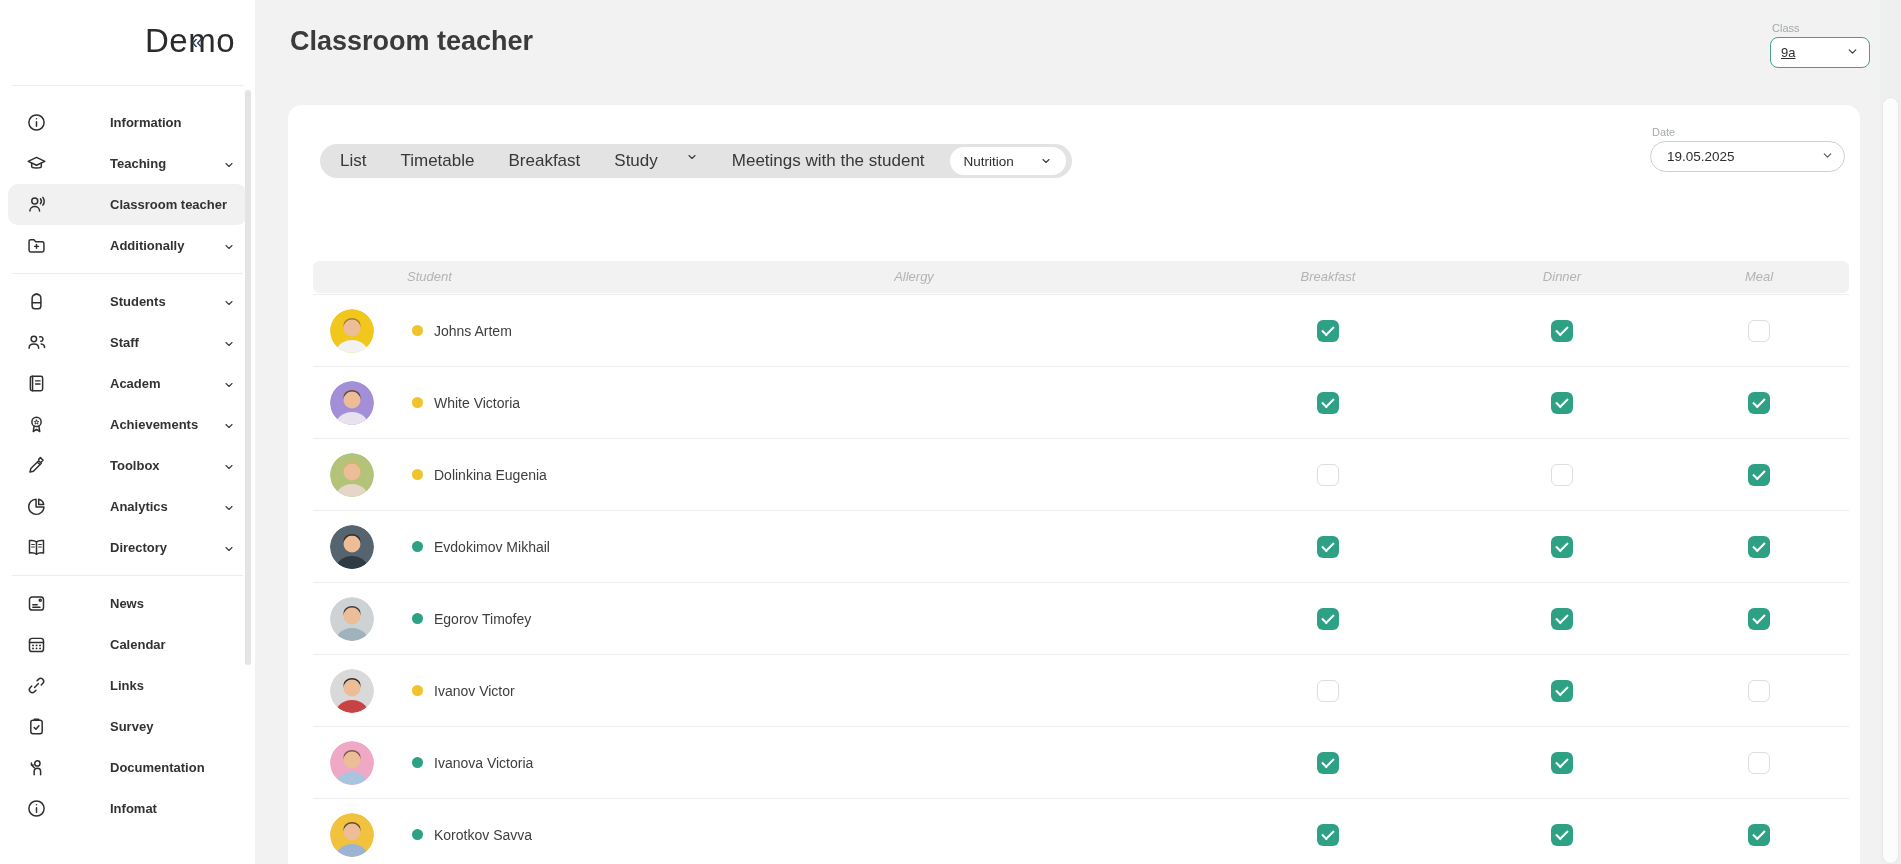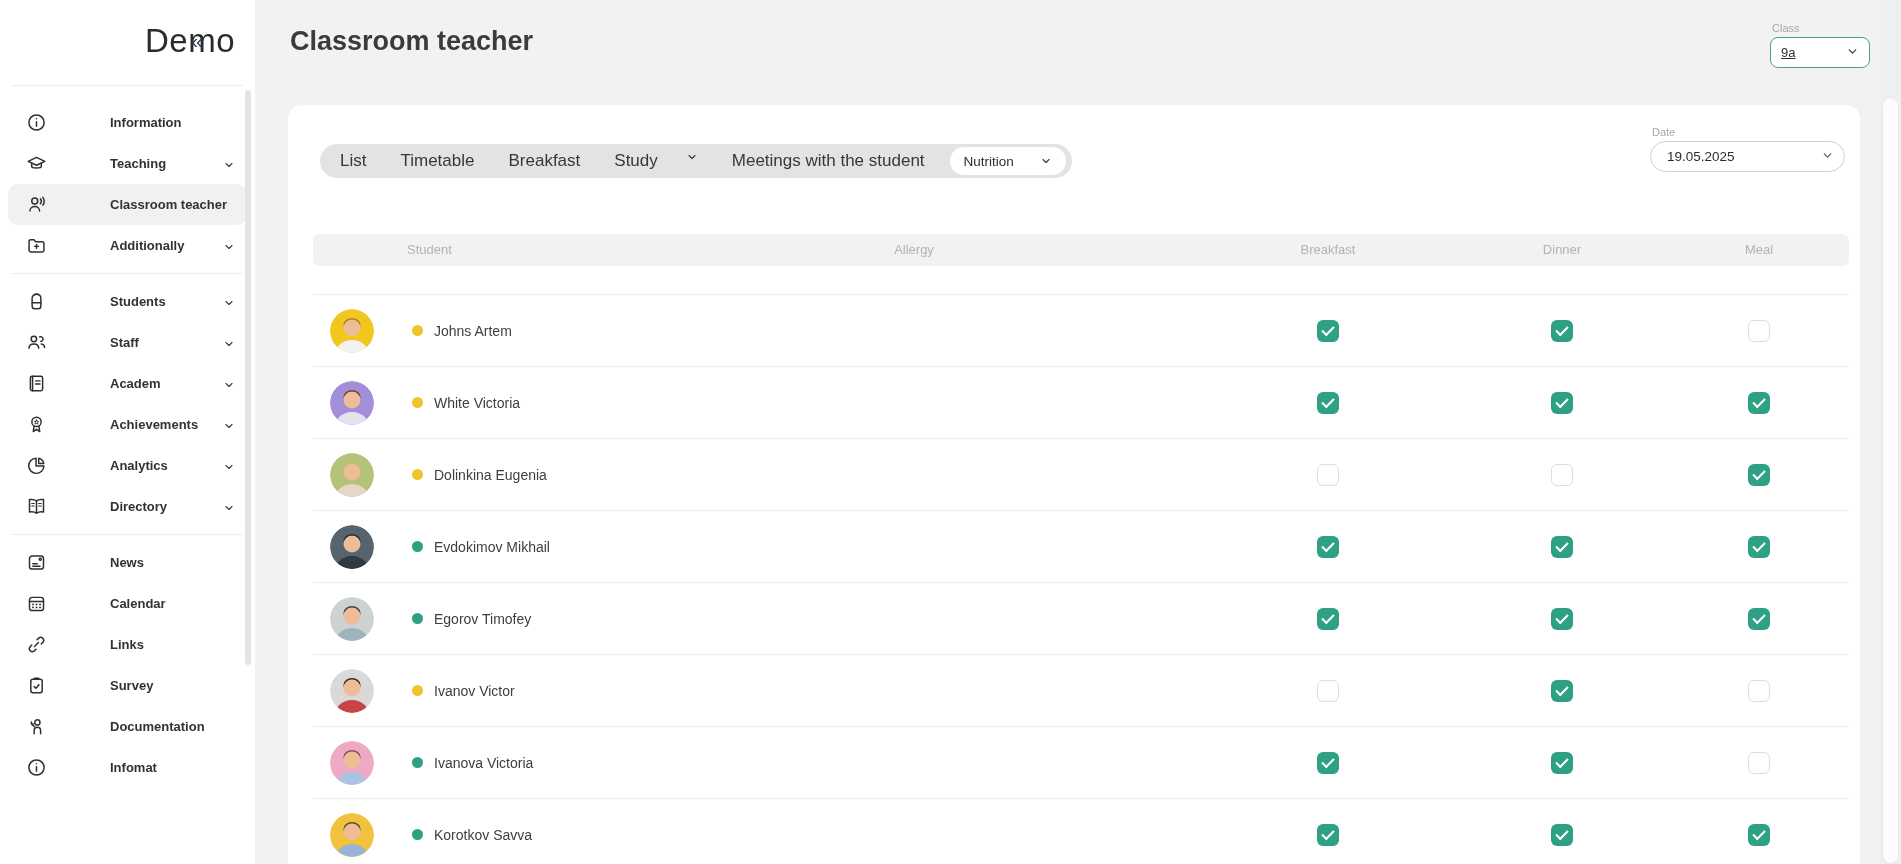--- a/index.html
+++ b/index.html
@@ -79,22 +79,22 @@
   
   .date-field { position:absolute; left:1362px; top:21px; width:195px; }
   .date-box {
     margin-top:3px; width:195px; height:31px; background:#fff;
     border:1px solid #cfcfcf; border-radius:16px;
     display:flex; align-items:center; justify-content:space-between;
     padding:0 10px 0 16px; font-size:13.5px; color:#2e2e2e; cursor:pointer;
   }
   
   .thead {
-    position:absolute; left:25px; top:129px; width:1536px; height:32px;
-    background:#f2f2f2; border-radius:6px; font-size:13px; color:#b3b3b3;
+    position:absolute; left:25px; top:156px; width:1536px; height:32px;
+    background:#f2f2f2; border-radius:6px; font-size:13px; color:#b3b3b3;font-style:italic;
   }
   .thead span { position:absolute; top:8px; }
   .th-student { left:94px; }
   .th-allergy { left:601px; transform:translateX(-50%); }
   .th-breakfast { left:1015px; transform:translateX(-50%); }
   .th-dinner { left:1249px; transform:translateX(-50%); }
   .th-meal { left:1446px; transform:translateX(-50%); }
   .rows { position:absolute; left:25px; top:189px; width:1536px; }
   .row { height:72px; border-top:1px solid #ededed; position:relative; }
   .avatar { position:absolute; left:17px; top:14px; width:44px; height:44px; border-radius:50%; overflow:hidden; }
@@ -225,20 +225,32 @@
         </div>
         <div class="nav-item">
           <span class="nicon">
             <svg viewBox="0 0 24 24" fill="none" stroke="#2f2f2f" stroke-width="1.7" stroke-linecap="round" stroke-linejoin="round">
               <circle cx="12" cy="9" r="5.3"></circle>
               <path d="M9.3 13.7 8.3 20l3.7-2.3L15.7 20l-1-6.3"></path>
               <path d="M12 6.8l.8 1.6 1.7.2-1.2 1.2.3 1.7-1.6-.8-1.6.8.3-1.7-1.2-1.2 1.7-.2z" stroke-width="1.1"></path>
             </svg>
           </span>
           <span class="nlabel">Achievements</span>
+          <span class="nchev"><svg width="12" height="12" viewBox="0 0 24 24">
+              <polyline points="6,9 12,15 18,9" fill="none" stroke="#3a3a3a" stroke-width="2.2" stroke-linecap="round" stroke-linejoin="round"></polyline>
+            </svg></span>
+        </div>
+        <div class="nav-item">
+          <span class="nicon">
+            <svg viewBox="0 0 24 24" fill="none" stroke="#2f2f2f" stroke-width="1.7" stroke-linecap="round" stroke-linejoin="round">
+              <path d="M4.5 19.5l1-4 9-9 3 3-9 9zM13 8l3 3"></path>
+              <path d="M14.5 5l2-2 3 3-2 2"></path>
+            </svg>
+          </span>
+          <span class="nlabel">Toolbox</span>
           <span class="nchev"><svg width="12" height="12" viewBox="0 0 24 24">
               <polyline points="6,9 12,15 18,9" fill="none" stroke="#3a3a3a" stroke-width="2.2" stroke-linecap="round" stroke-linejoin="round"></polyline>
             </svg></span>
         </div>
         <div class="nav-item">
           <span class="nicon">
             <svg viewBox="0 0 24 24" fill="none" stroke="#2f2f2f" stroke-width="1.7" stroke-linecap="round" stroke-linejoin="round">
               <path d="M11.5 3.6a8.7 8.7 0 1 0 9 9h-9z"></path>
               <path d="M14.5 3.8a7.5 7.5 0 0 1 5.8 5.8h-5.8z"></path>
             </svg>

